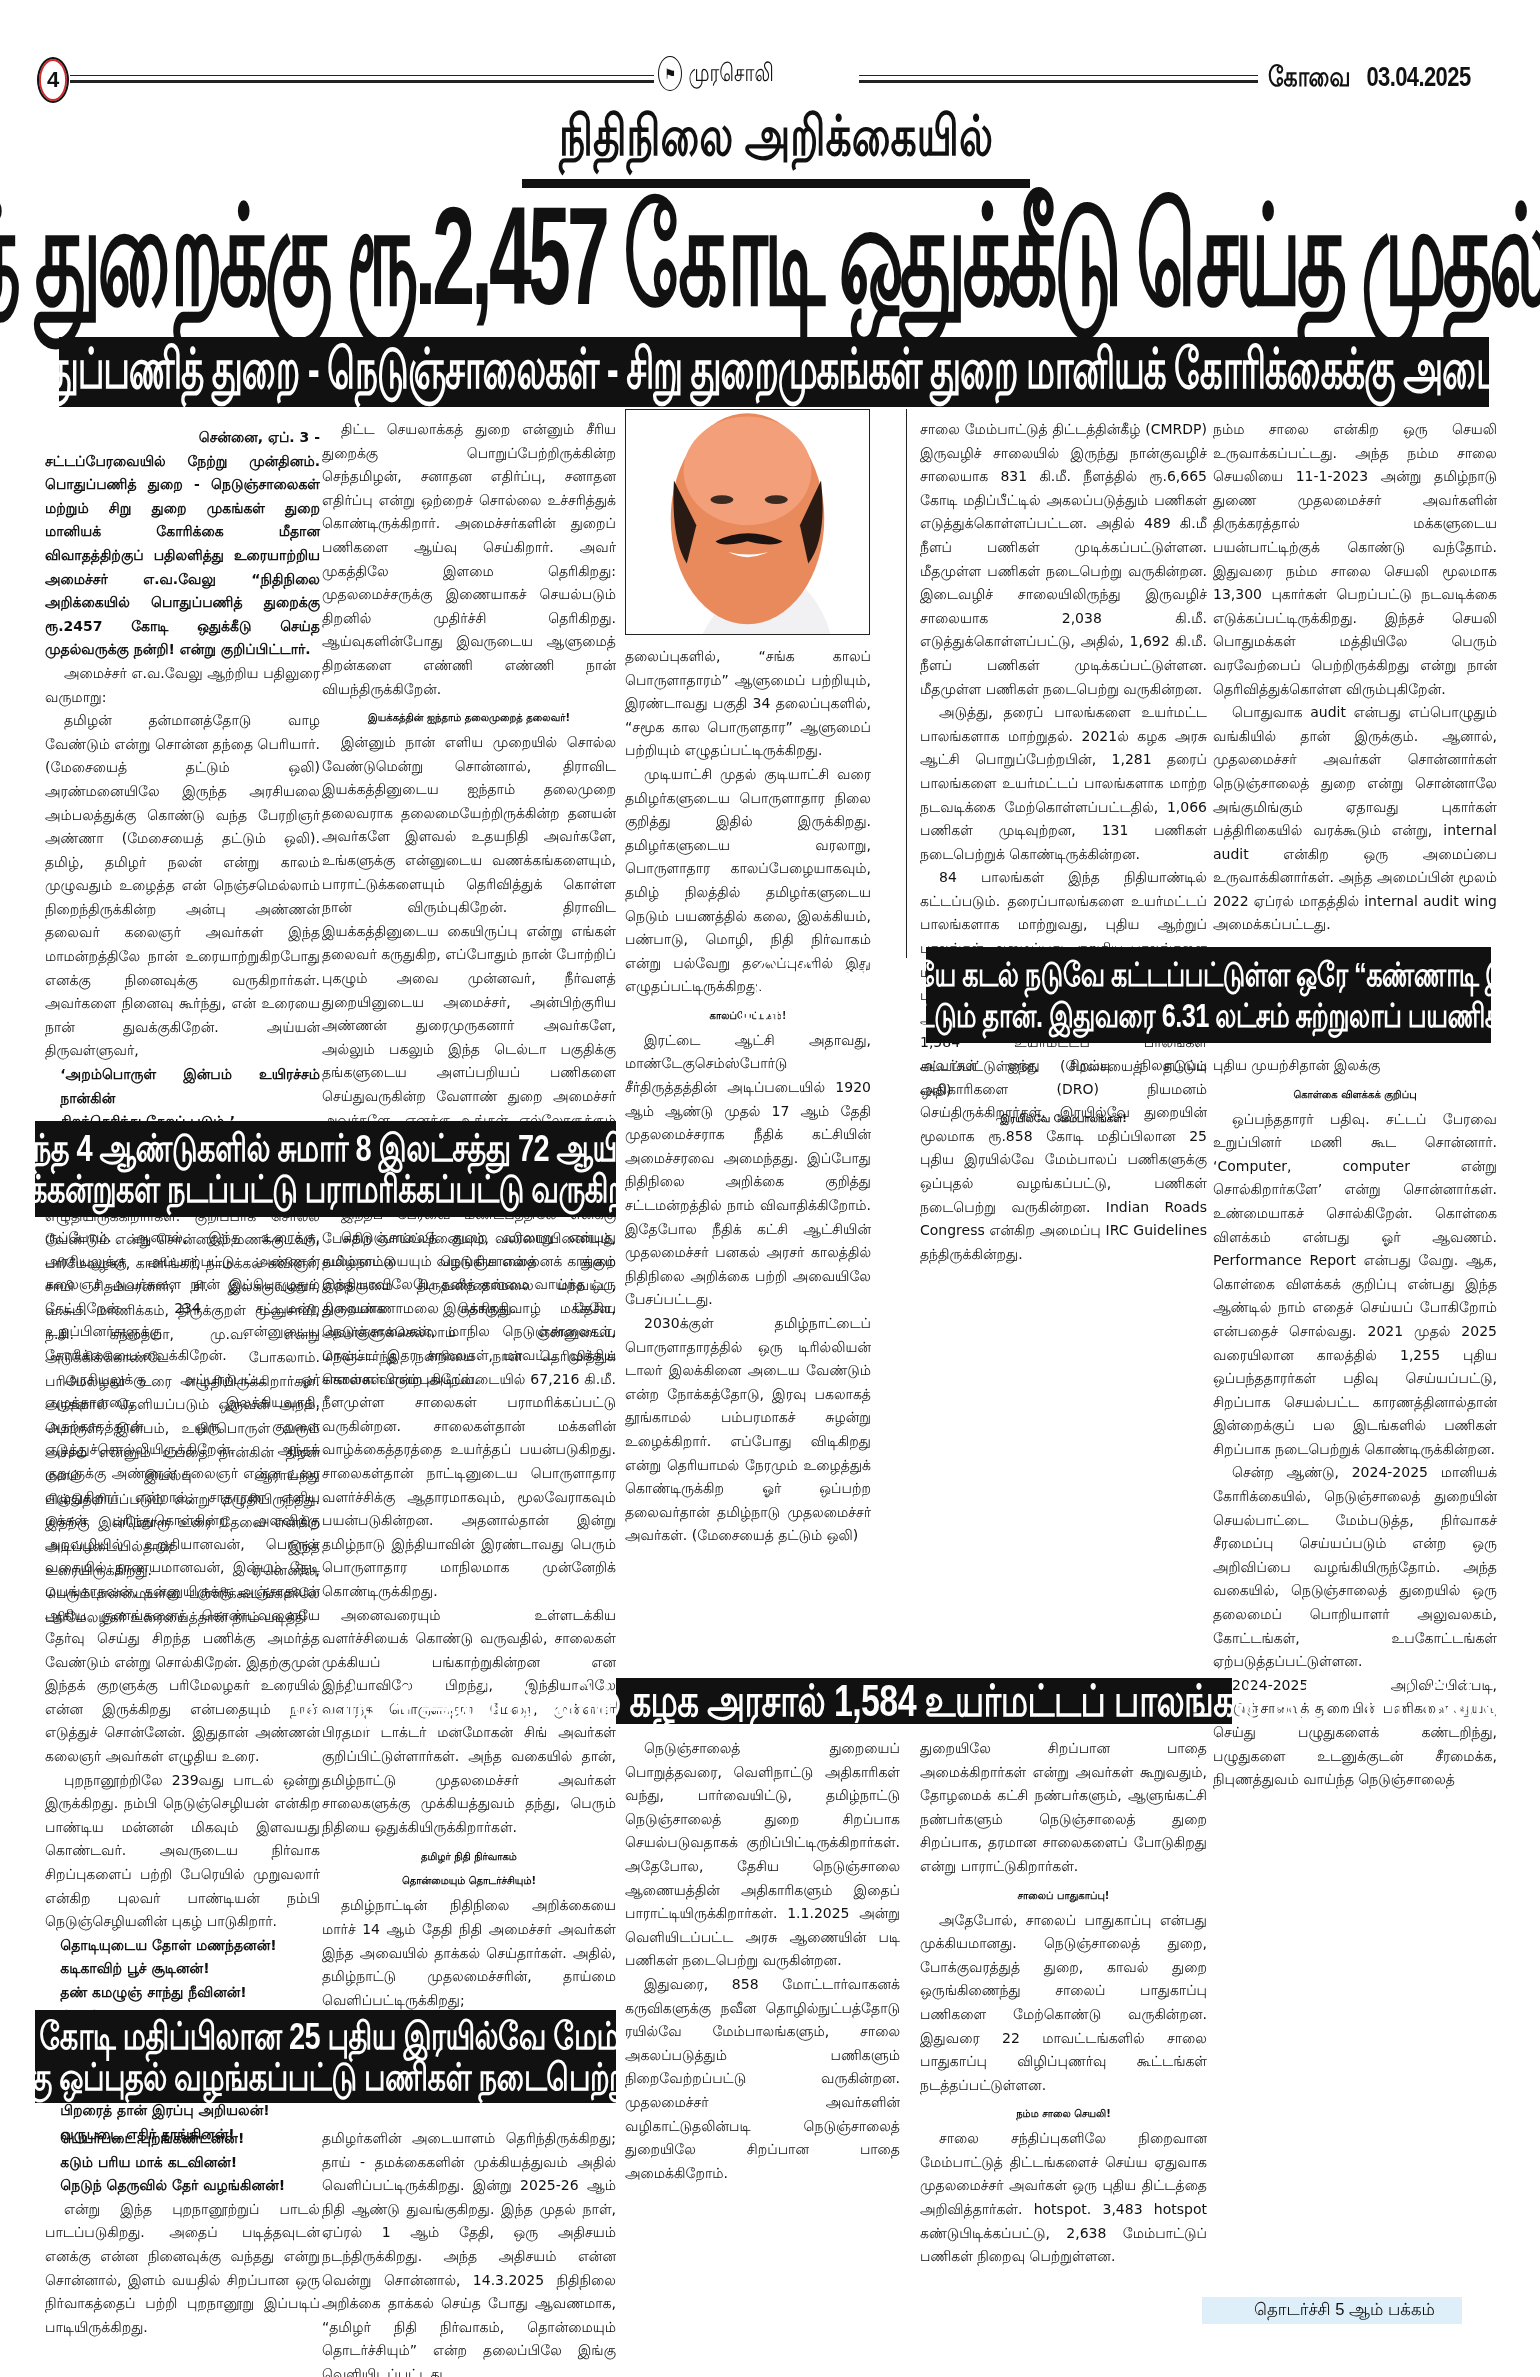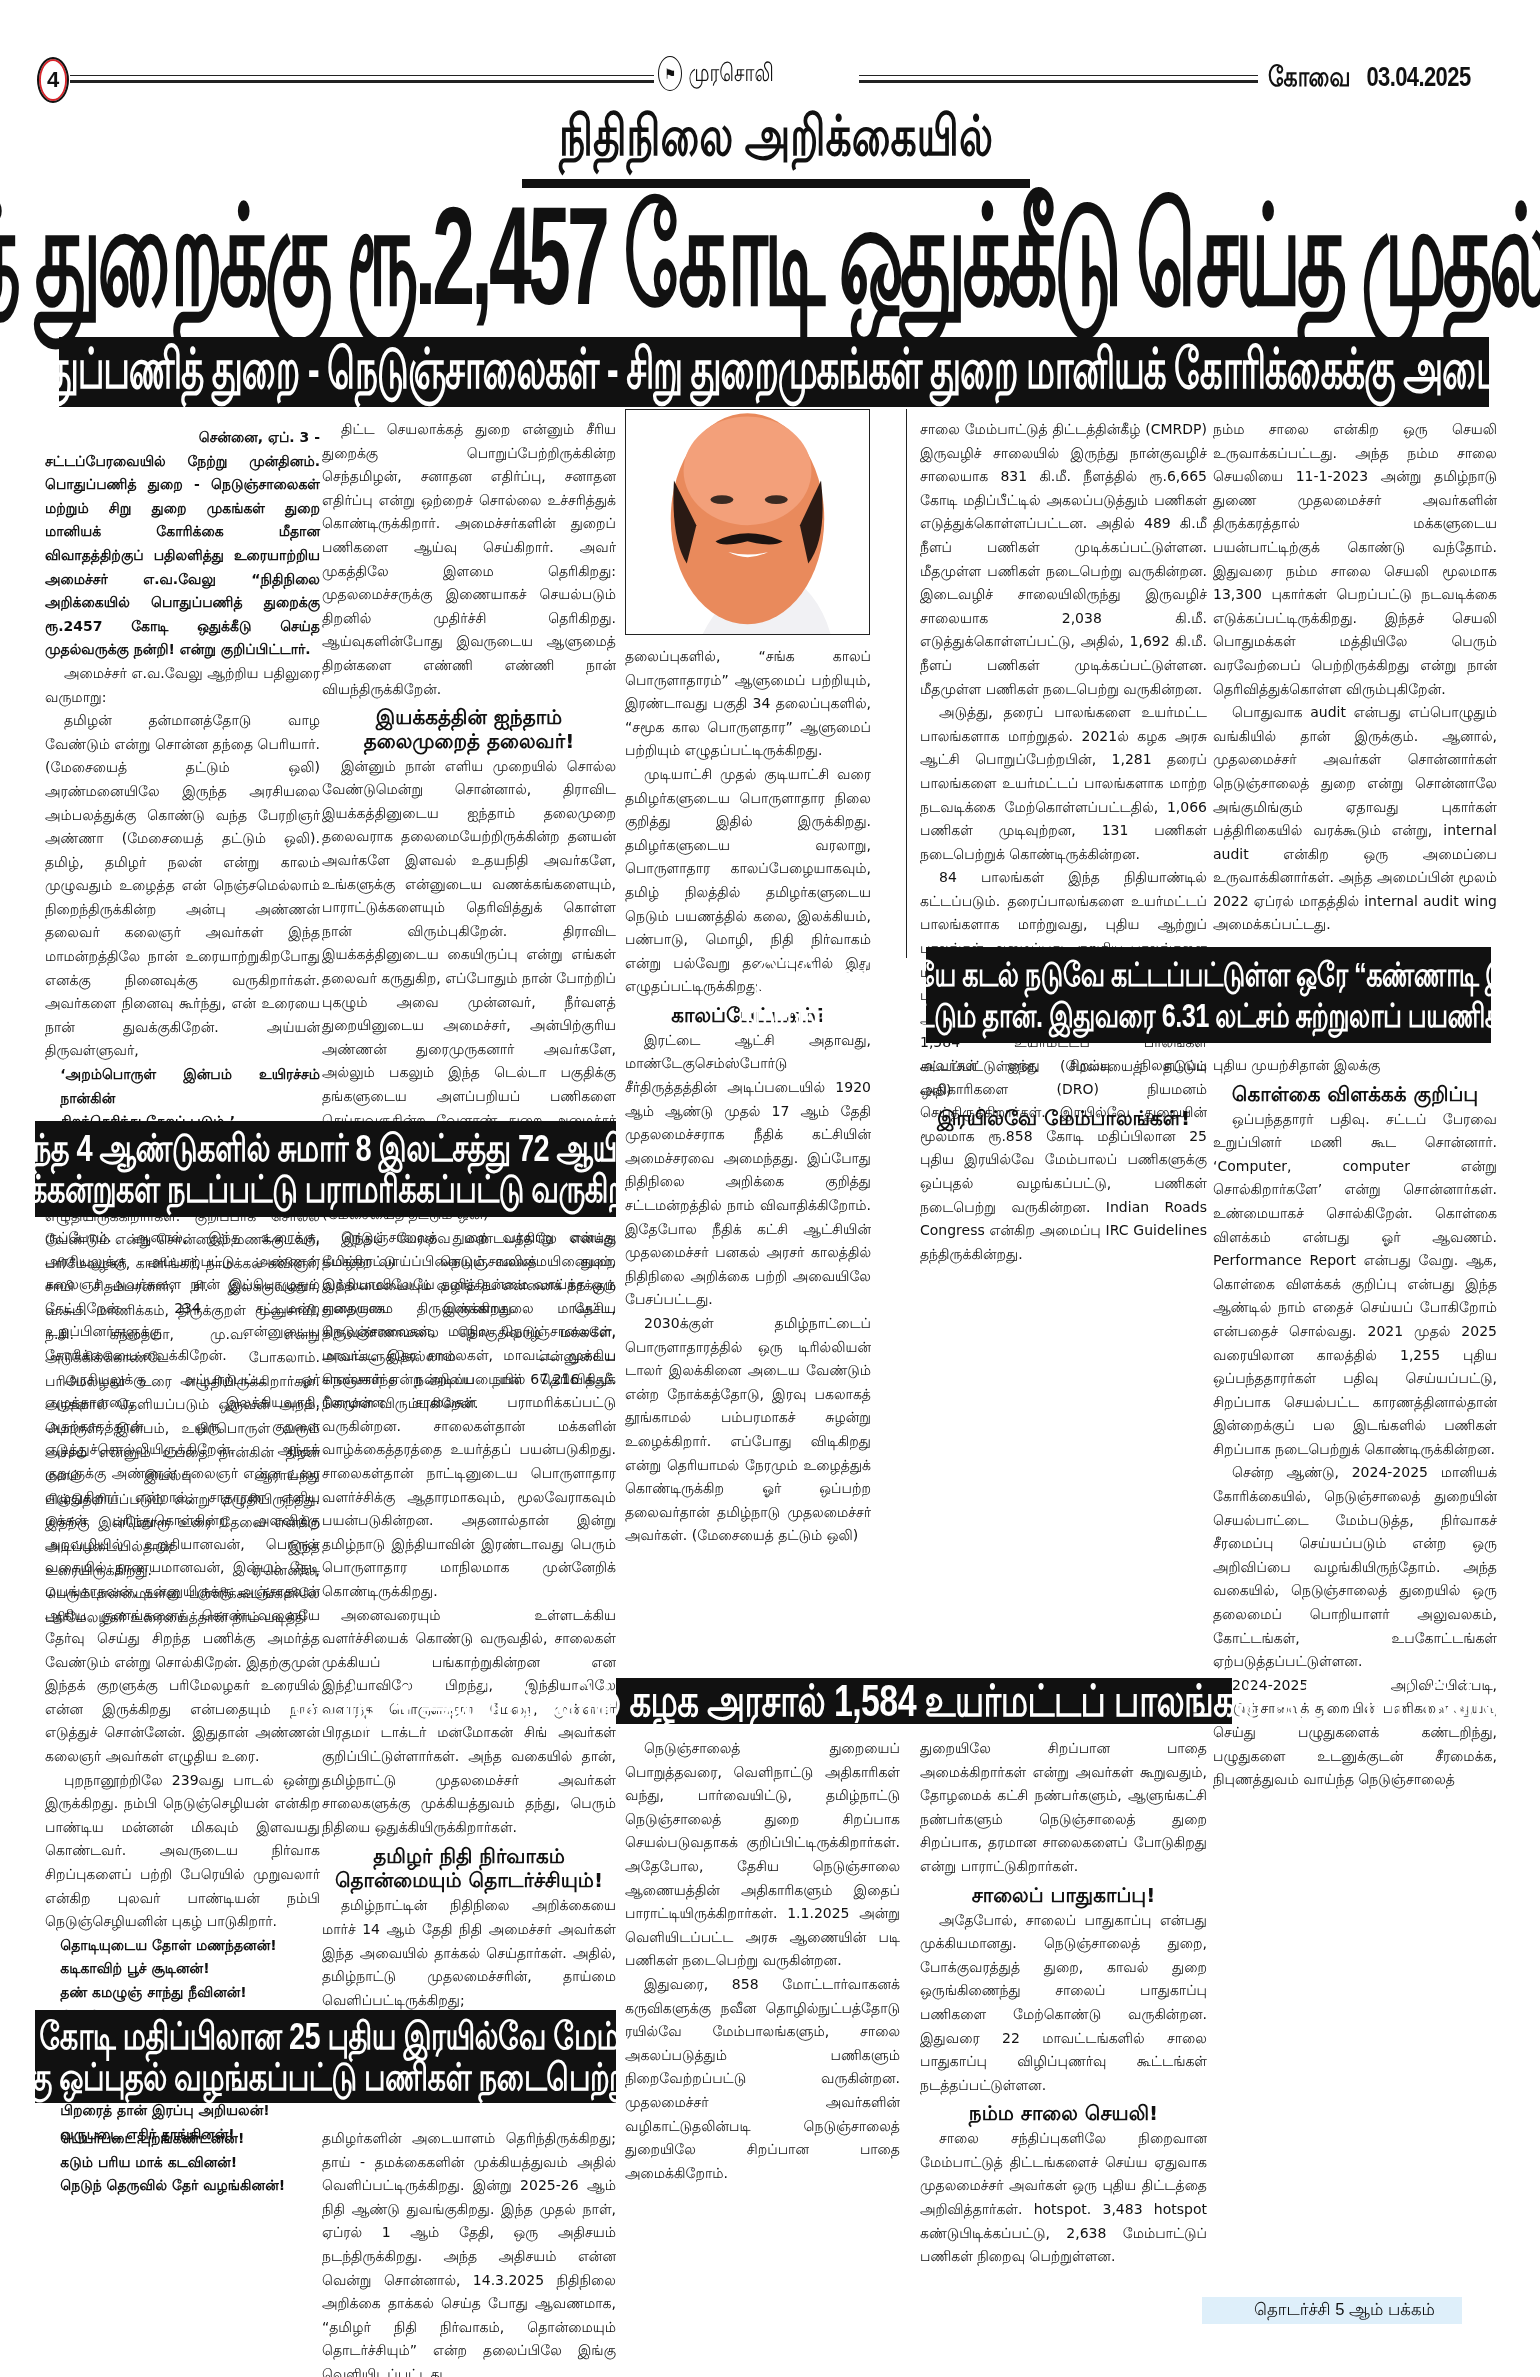--- a/index.html
+++ b/index.html
@@ -15,21 +15,21 @@
   .kicker{left:524px;top:105px;width:504px;text-align:center;font:bold 41px "Liberation Sans",sans-serif;transform:scaleY(1.35);transform-origin:center top;}
   .kicker-rule{left:522px;top:179px;width:508px;height:9px;background:#111;}
   .headline{left:54px;top:192px;width:1443px;height:147px;display:flex;align-items:center;justify-content:center;font:bold 77px "Liberation Sans",sans-serif;letter-spacing:-3.8px;transform:scaleY(1.8);white-space:nowrap;}
   .subbanner{left:59px;top:337px;width:1430px;height:70px;background:#111;color:#fff;display:flex;align-items:center;justify-content:center;font:bold 36px "Liberation Sans",sans-serif;letter-spacing:-1.3px;white-space:nowrap;}
   .subbanner span{transform:scaleY(1.55);display:inline-block;}
   
   .col{font-size:14px;line-height:23.6px;text-align:justify;}
   .col p{margin:0;text-indent:19px;}
   .col .lead{font-weight:bold;text-indent:0;}
   .col .dateline-lead{text-align:right;display:block;margin-top:8px;}
-  .col h4{margin:5.1px 0 1.3px;text-align:center;font-size:20px;font-weight:bold;}
+  .col h4{margin:5.1px 0 1.3px;text-align:center;font-size:10px;font-weight:bold;}
   .col .quote{font-weight:bold;padding-left:15.3px;text-indent:0;}
   .c1{left:45px;top:418px;width:275px;}
   .c2{left:322px;top:418px;width:294px;}
   .c3{left:625px;top:645px;width:246px;}
   .c4{left:920px;top:418px;width:287px;}
   .c5{left:1213px;top:418px;width:284px;}
   .photo{left:625px;top:409px;width:243px;height:224px;border:1.3px solid #222;background:#fff;overflow:hidden;}
   .callout{background:#111;color:#fff;display:flex;flex-direction:column;align-items:center;justify-content:center;font:bold 29px "Liberation Sans",sans-serif;letter-spacing:-0.6px;line-height:41px;text-align:center;white-space:nowrap;}
   .callout span{display:block;transform:scaleY(1.3);}
   .footer-box{left:1202px;top:2297px;width:235px;height:27px;background:#deeffa;display:flex;align-items:center;justify-content:center;font:16.6px "Liberation Sans",sans-serif;padding-left:25px;}
@@ -125,20 +125,21 @@
 
 <div class="abs callout" style="left:35px;top:2010px;width:581px;height:93px;">
   <span>ரூ.858 கோடி மதிப்பிலான 25 புதிய இரயில்வே மேம்பாலப்</span>
   <span>பணிகளுக்கு ஒப்புதல் வழங்கப்பட்டு பணிகள் நடைபெற்று வருகிறது</span>
 </div>
 
 <div class="abs col" style="left:45px;top:2127px;width:275px;">
   <p class="quote">பெயர்படை புறங்கண்டனன்!</p>
   <p class="quote">கடும் பரிய மாக் கடவினன்!</p>
   <p class="quote">நெடுந் தெருவில் தேர் வழங்கினன்!</p>
+  <p>என்று இந்த புறநானூற்றுப் பாடல் பாடப்படுகிறது. அதைப் படித்தவுடன் எனக்கு என்ன நினைவுக்கு வந்தது என்று சொன்னால், இளம் வயதில் சிறப்பான ஒரு நிர்வாகத்தைப் பற்றி புறநானூறு இப்படிப் பாடியிருக்கிறது.</p>
 </div>
 <div class="abs col" style="left:322px;top:2127px;width:294px;">
   <p style="text-indent:0">தமிழர்களின் அடையாளம் தெரிந்திருக்கிறது; தாய் - தமக்கைகளின் முக்கியத்துவம் அதில் வெளிப்பட்டிருக்கிறது. இன்று 2025-26 ஆம் நிதி ஆண்டு துவங்குகிறது. இந்த முதல் நாள், ஏப்ரல் 1 ஆம் தேதி, ஒரு அதிசயம் நடந்திருக்கிறது. அந்த அதிசயம் என்ன வென்று சொன்னால், 14.3.2025 நிதிநிலை அறிக்கை தாக்கல் செய்த போது ஆவணமாக, “தமிழர் நிதி நிர்வாகம், தொன்மையும் தொடர்ச்சியும்” என்ற தலைப்பிலே இங்கு வெளியிடப்பட்டது.</p>
 </div>
 
 <div class="abs col c3">
   <p style="text-indent:0">தலைப்புகளில், “சங்க காலப் பொருளாதாரம்” ஆளுமைப் பற்றியும், இரண்டாவது பகுதி 34 தலைப்புகளில், “சமூக கால பொருளதார” ஆளுமைப் பற்றியும் எழுதப்பட்டிருக்கிறது.</p>
   <p>முடியாட்சி முதல் குடியாட்சி வரை தமிழர்களுடைய பொருளாதார நிலை குறித்து இதில் இருக்கிறது. தமிழர்களுடைய வரலாறு, பொருளாதார காலப்பேழையாகவும், தமிழ் நிலத்தில் தமிழர்களுடைய நெடும் பயணத்தில் கலை, இலக்கியம், பண்பாடு, மொழி, நிதி நிர்வாகம் என்று பல்வேறு தலைப்புகளில் இது எழுதப்பட்டிருக்கிறது.</p>
   <h4>காலப்பேட்டகம்!</h4>
   <p>இரட்டை ஆட்சி அதாவது, மாண்டேகுசெம்ஸ்போர்டு சீர்திருத்தத்தின் அடிப்படையில் 1920 ஆம் ஆண்டு முதல் 17 ஆம் தேதி முதலமைச்சராக நீதிக் கட்சியின் அமைச்சரவை அமைந்தது. இப்போது நிதிநிலை அறிக்கை குறித்து சட்டமன்றத்தில் நாம் விவாதிக்கிறோம். இதேபோல நீதிக் கட்சி ஆட்சியின் முதலமைச்சர் பனகல் அரசர் காலத்தில் நிதிநிலை அறிக்கை பற்றி அவையிலே பேசப்பட்டது.</p>

